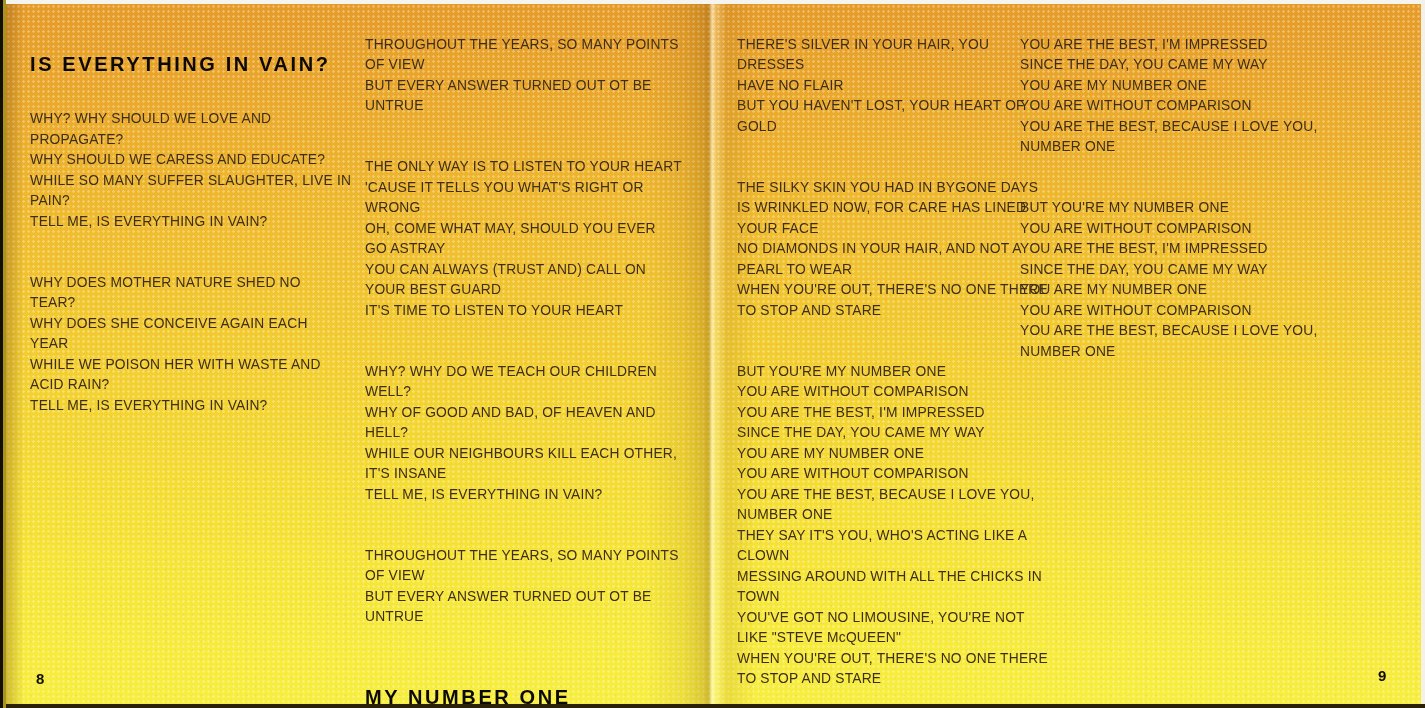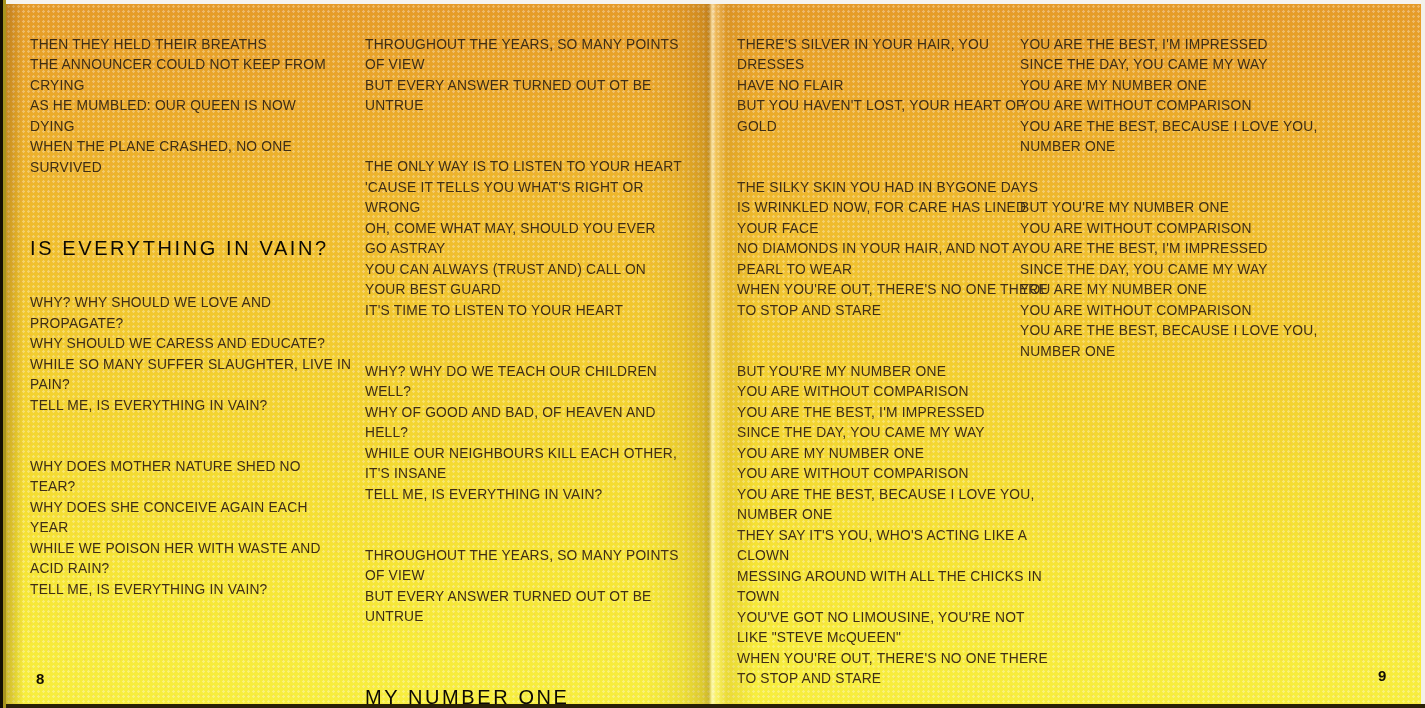--- a/index.html
+++ b/index.html
@@ -77,48 +77,41 @@
   .col-3{left:731px;width:320px;}
   .col-4{left:1014px;width:345px;}
 
   .stanza{margin:0 0 20px 0;}
   .stanza:last-child{margin-bottom:0;}
   .song-heading{
     margin:16px 0 12px 0;
     color:#0d0a04;
     font-size:20px;
     line-height:26px;
-    font-weight:normal;
+    font-weight:bold;
     letter-spacing:2.6px;
     white-space:nowrap;
   }
   .page-number{
     position:absolute;
     z-index:2;
     color:#100c04;
     font-size:15px;
     font-weight:bold;
   }
   .page-number-left{left:30px;top:666px;}
   .page-number-right{left:1372px;top:663px;}
 </style>
 </head>
 <body>
 
 <div class="scan">
   <div class="paper">
 
     <div class="lyrics-column col-1">
-      <div class="stanza">THEN THEY HELD THEIR BREATHS
-THE ANNOUNCER COULD NOT KEEP FROM
-CRYING
-AS HE MUMBLED: OUR QUEEN IS NOW
-DYING
-WHEN THE PLANE CRASHED, NO ONE
-SURVIVED</div>
       <div class="song-heading">IS EVERYTHING IN VAIN?</div>
       <div class="stanza">WHY? WHY SHOULD WE LOVE AND
 PROPAGATE?
 WHY SHOULD WE CARESS AND EDUCATE?
 WHILE SO MANY SUFFER SLAUGHTER, LIVE IN
 PAIN?
 TELL ME, IS EVERYTHING IN VAIN?</div>
       <div class="stanza">WHY DOES MOTHER NATURE SHED NO
 TEAR?
 WHY DOES SHE CONCEIVE AGAIN EACH

